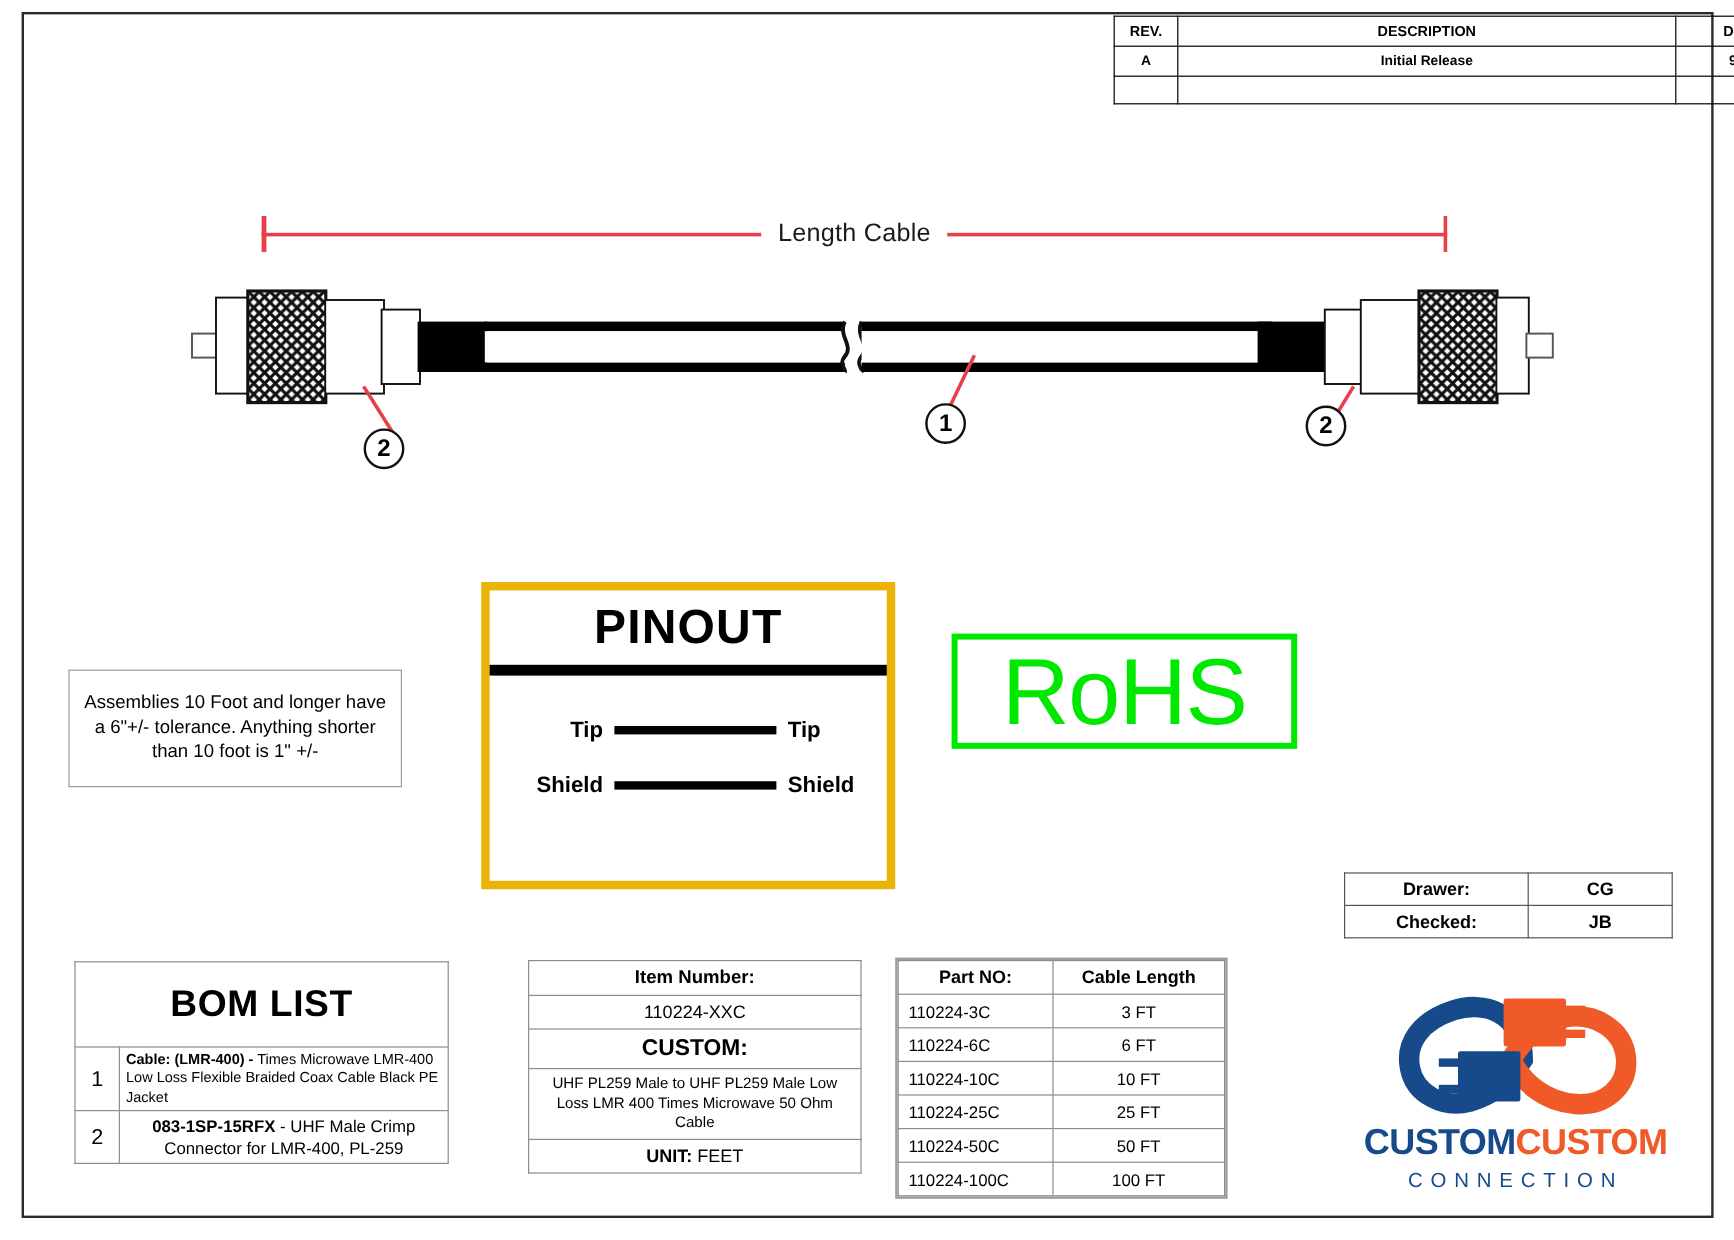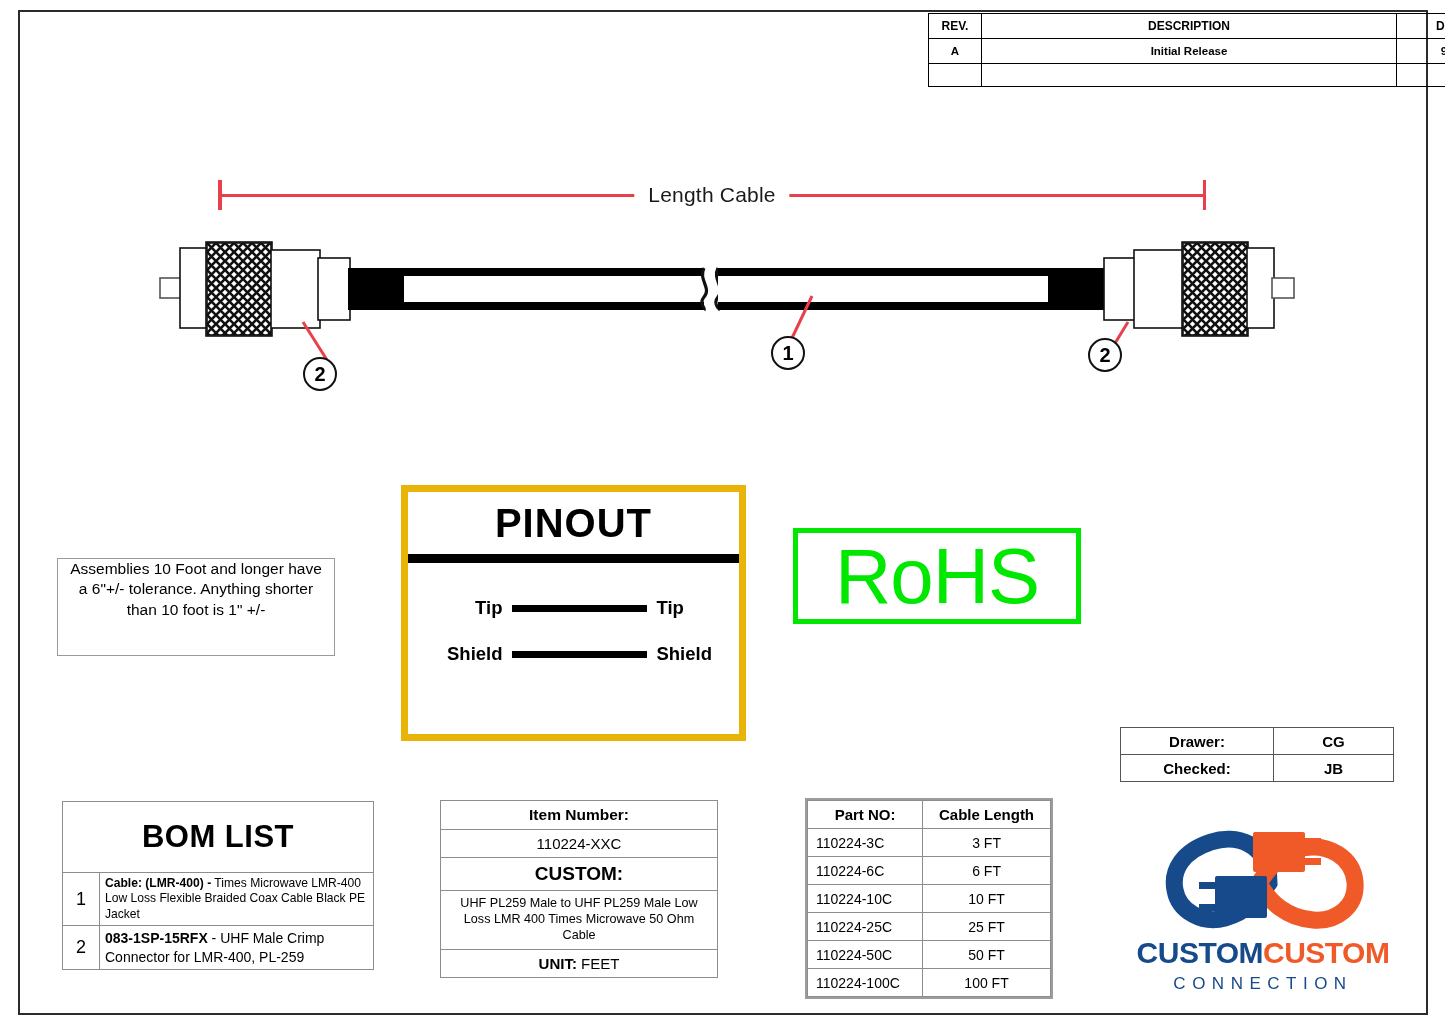--- a/index.html
+++ b/index.html
@@ -52,21 +52,21 @@
     position:absolute;width:34px;height:34px;border:2.2px solid #111;
     border-radius:50%;background:#fff;
     font-size:20px;font-weight:bold;line-height:31px;text-align:center;
     box-sizing:border-box;
   }
 
   
   .note-box{
     position:absolute;left:57px;top:558px;width:278px;height:98px;
     border:1.5px solid #9a9a9a;background:#fff;box-sizing:border-box;
-    display:flex;justify-content:center;
+    display:flex;align-items:center;justify-content:center;
   }
   .note-box p{
     margin:0;text-align:center;font-size:15.5px;line-height:1.32;color:#000;
     padding:0 6px;
   }
 
   
   .pinout{
     position:absolute;left:401px;top:485px;width:345px;height:256px;
     border:7px solid #eab308;background:#fff;box-sizing:border-box;
@@ -113,40 +113,40 @@
     border-collapse:collapse;background:#fff;
   }
   .bom td{border:1px solid #8d8d8d;padding:3px 5px;vertical-align:middle;}
   .bom .bom-title{
     text-align:center;font-size:31px;font-weight:bold;height:64px;
     letter-spacing:.5px;
   }
   .bom .num{width:26px;text-align:center;font-size:18px;}
   .bom .desc{font-size:12.1px;line-height:1.28;}
   .bom .desc b{font-weight:bold;}
-  .bom .desc.big{font-size:14px;line-height:1.3;}
+  .bom .desc.big{font-size:14px;line-height:1.3;text-align:center;}
 
   
   .itemtbl{
     position:absolute;left:440px;top:800px;width:278px;
     border-collapse:collapse;background:#fff;
   }
   .itemtbl td{
     border:1px solid #8d8d8d;text-align:center;padding:5px 6px;
     font-size:15px;
   }
   .itemtbl td.hd{font-weight:bold;font-size:15.5px;}
   .itemtbl td.big{font-weight:bold;font-size:19px;}
   .itemtbl td.desc{font-size:12.6px;line-height:1.26;}
   .itemtbl td.unit{font-size:15px;}
   .itemtbl td.unit b{font-weight:bold;}
 
   
   .parttbl{
-    position:absolute;left:807px;top:800px;width:244px;
+    position:absolute;left:748px;top:800px;width:273px;
     border-collapse:collapse;background:#fff;
     outline:2px solid #9c9c9c;
   }
   .parttbl td,.parttbl th{
     border:1px solid #8d8d8d;height:27px;padding:0 8px;font-size:14px;
   }
   .parttbl th{font-weight:bold;font-size:15px;text-align:center;}
   .parttbl td.pn{text-align:left;}
   .parttbl td.len{text-align:center;}
 

